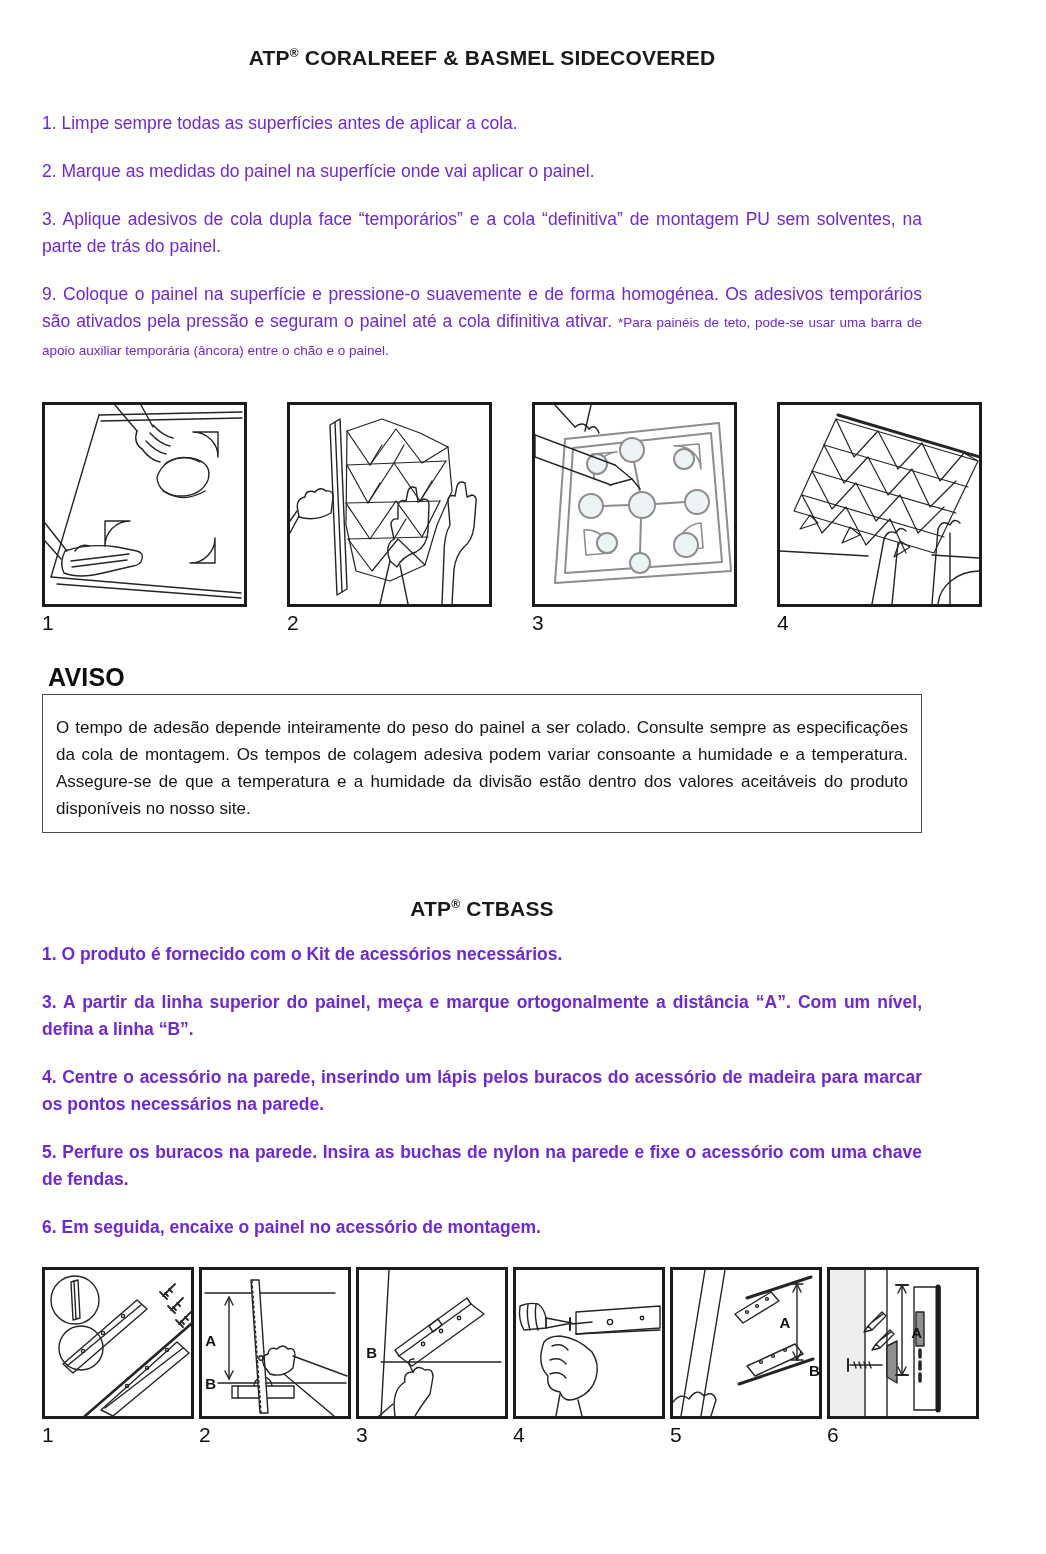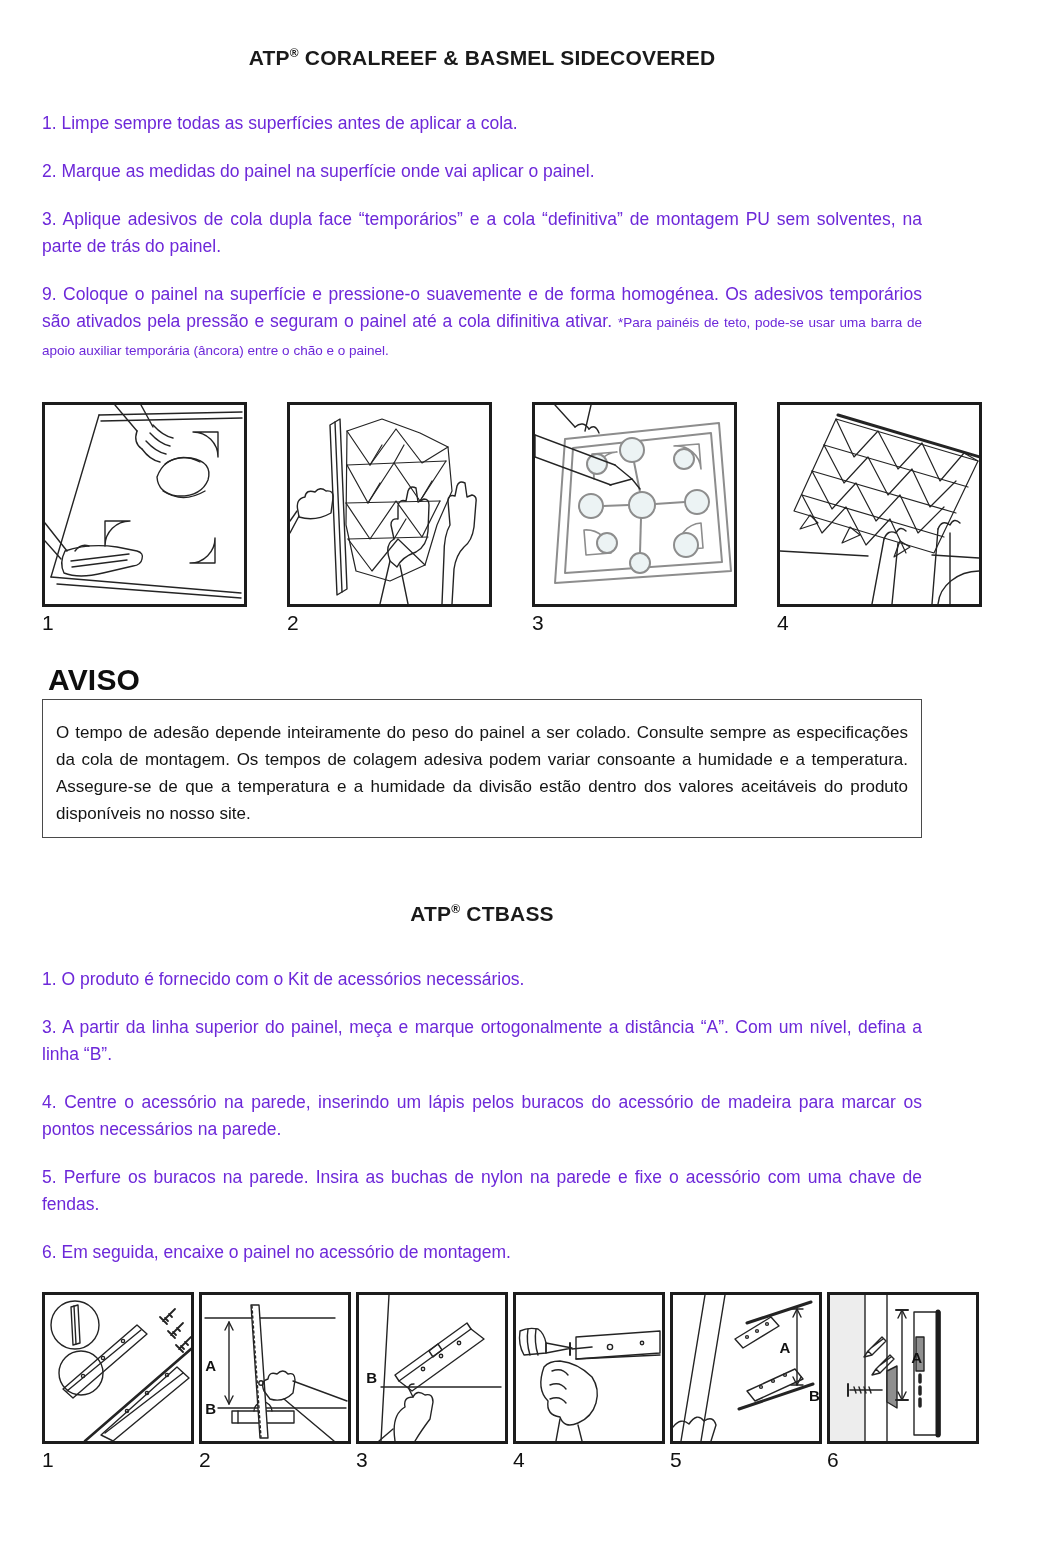--- a/index.html
+++ b/index.html
@@ -29,30 +29,30 @@
   .figbox{
     border:3px solid #1c1c1c;background:#fff;
     box-sizing:content-box;
   }
   .figbox.big{width:199px;height:199px;}
   .figbox.small{width:146px;height:146px;}
   .figlabel{
     font-size:21px;color:#111;margin-top:4px;line-height:24px;
   }
   .aviso-heading{
-    font-size:30px;font-weight:700;margin:28px 0 2px 6px;color:#0e0e0e;
+    font-size:25px;font-weight:700;margin:28px 0 2px 6px;color:#0e0e0e;
     letter-spacing:.2px;
   }
   .aviso-box{
     border:1.5px solid #4a4a4a;
     padding:19px 13px 10px 13px;
     font-size:17px;line-height:27px;text-align:justify;color:#141414;
   }
   .doc-title.second{padding-top:0;margin-top:64px;}
-  .steps2{margin-top:40px;}
+  .steps2{margin-top:20px;font-weight:bold;}
   svg{display:block;}
   svg text{font-family:"Liberation Sans","DejaVu Sans",sans-serif;font-weight:700;fill:#111;}
   .ln{stroke:#242424;stroke-width:1.4;fill:none;stroke-linecap:round;stroke-linejoin:round;}
   .lngray{stroke:#8d8d8d;stroke-width:2;fill:none;stroke-linecap:round;stroke-linejoin:round;}
 </style>
 </head>
 <body>
 
 <div class="page">
 

